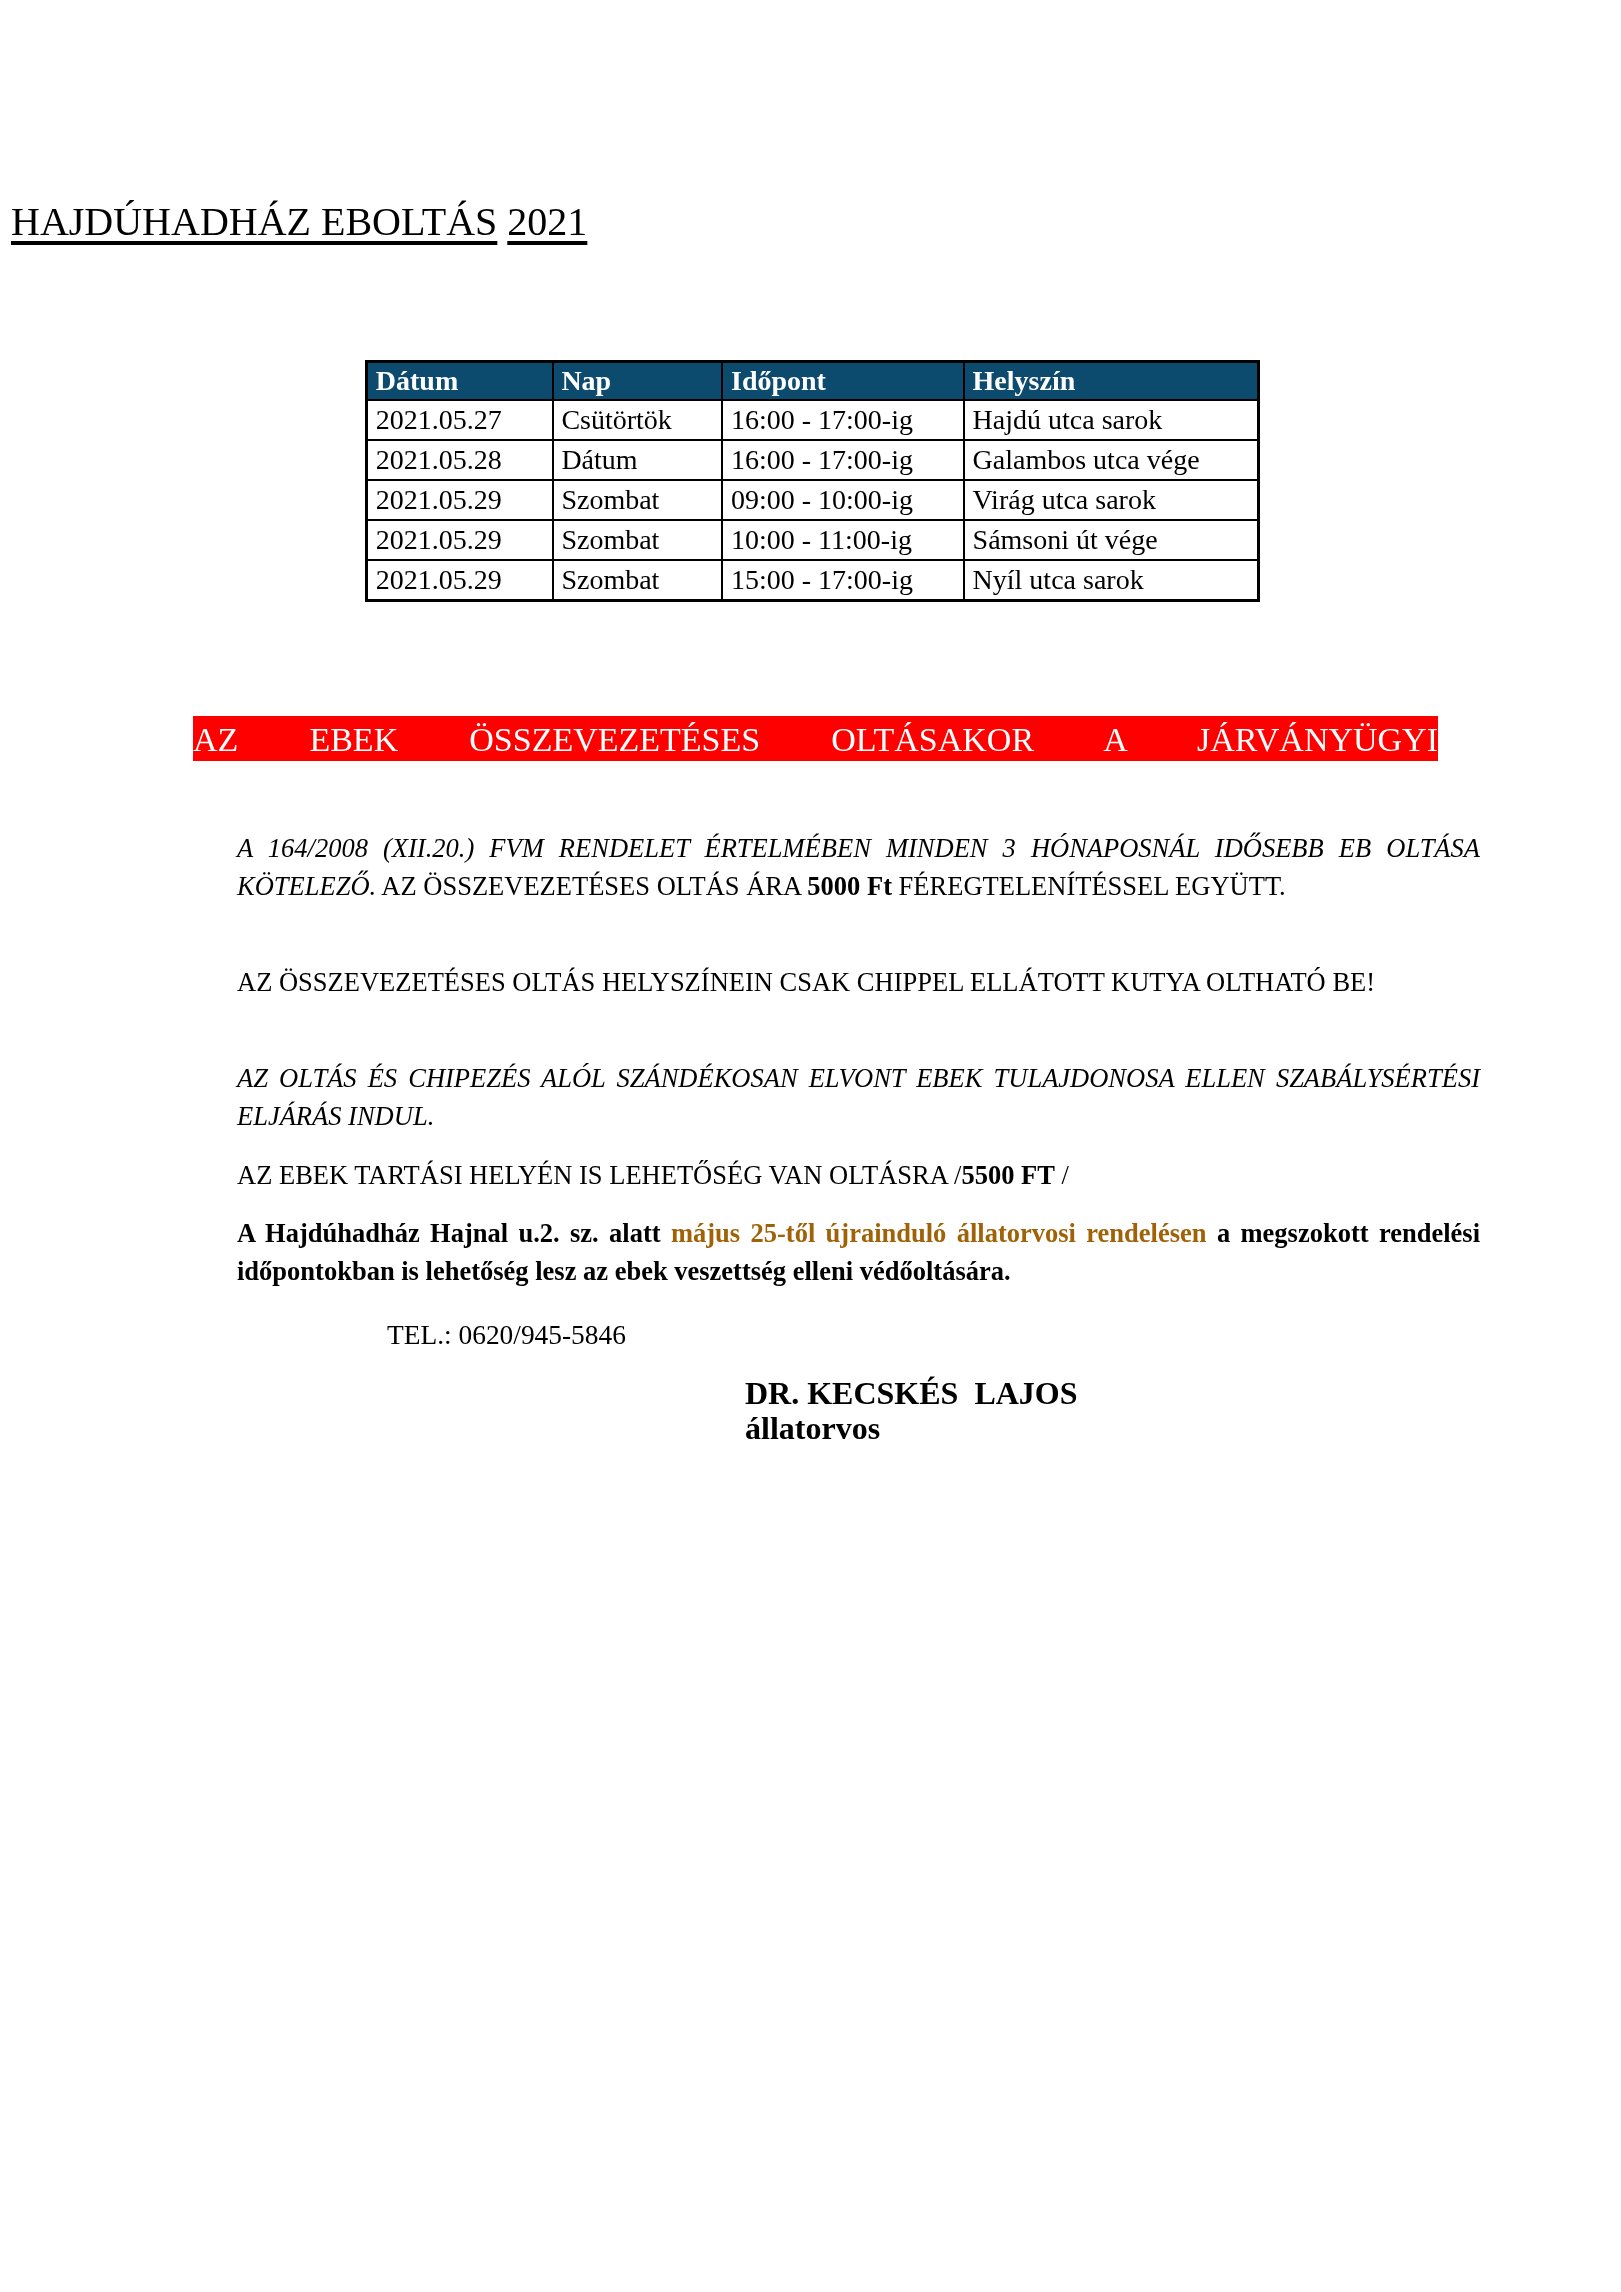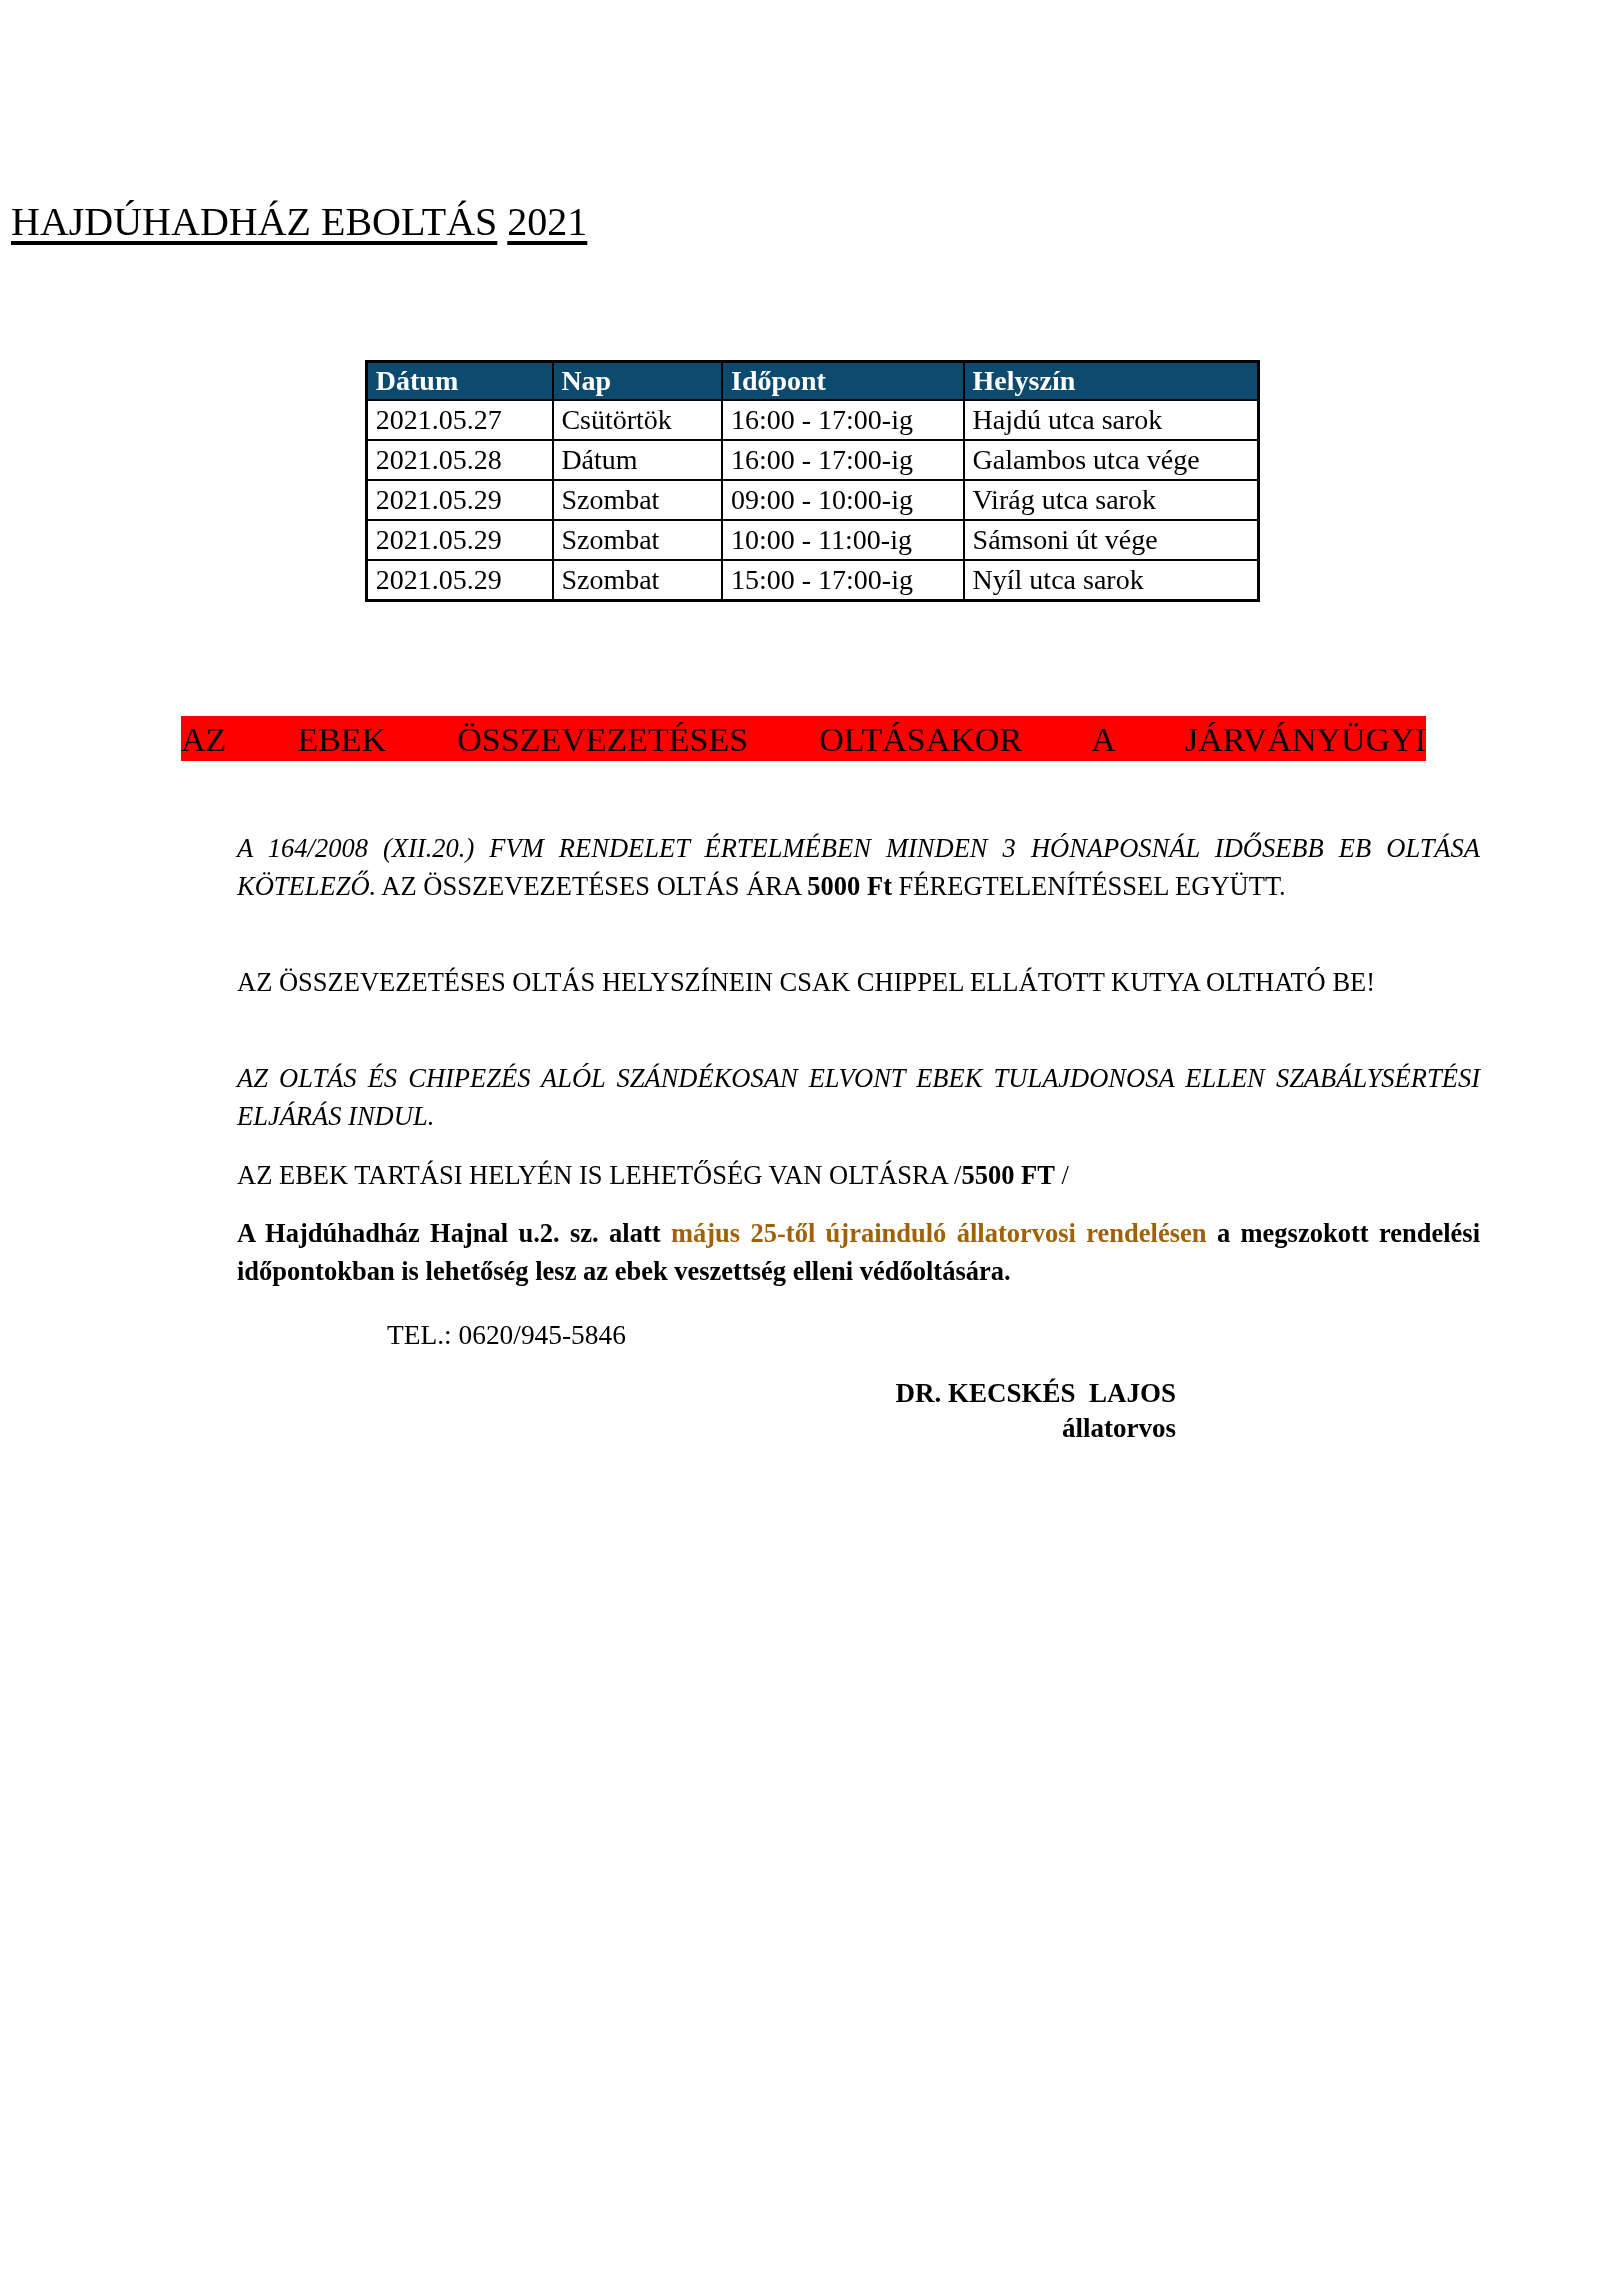--- a/index.html
+++ b/index.html
@@ -5,28 +5,28 @@
   html, body { margin:0; padding:0; background:#ffffff; }
   body { width:1621px; height:2293px; position:relative; overflow:hidden;
          font-family:"Liberation Serif", "DejaVu Serif", serif; color:#000; }
   .abs { position:absolute; }
   .title { top:192px; left:0; width:1621px; text-align:left; font-size:40px; font-weight:normal; line-height:59px;padding-left:11px; }
   .title span { text-decoration:underline; text-decoration-thickness:3.9px; text-underline-offset:5.9px; }
   table.sched { position:absolute; top:360px; left:365px; border-collapse:collapse; border:3.9px solid #000; font-size:28px; }
   table.sched th, table.sched td { border:2.9px solid #000; padding:0 7.8px; height:38px; text-align:left; white-space:nowrap; line-height:38px; }
   table.sched th { background:#0c4a6e; color:#fff; font-weight:bold; height:36px; line-height:36px; }
   table.sched .c1 { width:168px; } table.sched .c2 { width:152px; } table.sched .c3 { width:224px; } table.sched .c4 { width:277px; }
-  .warn { left:181px; width:1245px; font-size:34px; line-height:47px; color:#000000; }
+  .warn { left:193px; width:1245px; font-size:34px; line-height:47px; color:#ffffff; }
   .warn .l1 { display:block; background:#ff0000; text-align:justify; text-align-last:justify; height:45px; margin-bottom:3.9px; }
   .warn .l2 { display:inline-block; background:#ff0000; height:43px; }
   .para { left:193px; width:1243px; font-size:26.5px; line-height:38px; text-align:justify;margin-left:44px; }
   .bold { font-weight:bold; }
   .red { color:#a16207; }
   .tel { left:387px; top:1318px; font-size:27.4px; font-weight:normal; line-height:35px; }
-  .sig { left:745px; top:1376px; width:431px; text-align:right; font-size:27px; font-weight:bold; line-height:35px; }
+  .sig { left:745px; top:1376px; width:431px; text-align:left; font-size:32px; font-weight:bold; line-height:35px; }
 </style>
 </head>
 <body>
 
 <div class="abs title">
   <span>HAJDÚHADHÁZ EBOLTÁS</span>
   <span>2021</span>
 </div>
 
 <table class="sched">

